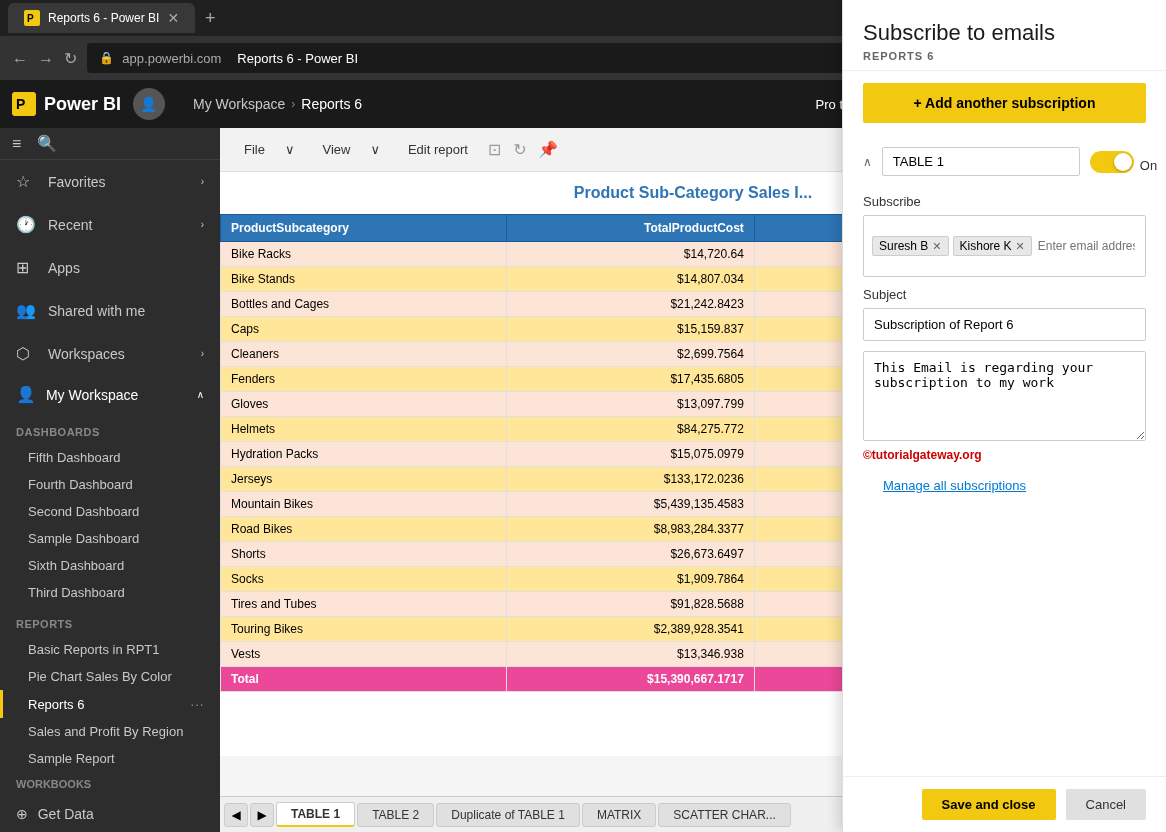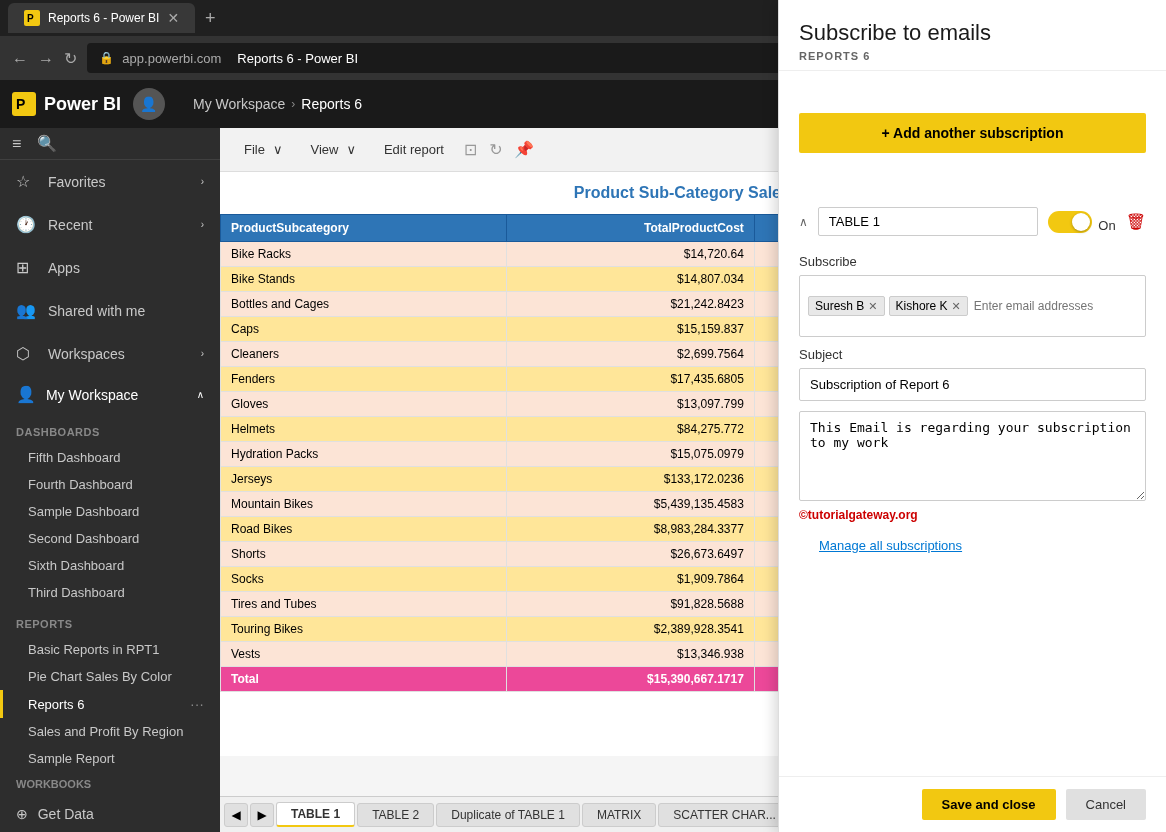--- a/index.html
+++ b/index.html
@@ -146,21 +146,21 @@
       background: #f2f2f2;
       display: flex;
       align-items: center;
       padding: 0 16px;
       gap: 12px;
       border-bottom: 1px solid #ddd;
     }
     .report-toolbar-btn {
       display: flex;
       align-items: center;
-      gap: 8px;
+      gap: 20px;
       padding: 4px 8px;
       font-size: 13px;
       color: #333;
       cursor: pointer;
       border-radius: 3px;
     }
 
     
     .content-area {
       flex: 1;
@@ -256,32 +256,31 @@
       border-radius: 3px;
       cursor: pointer;
       display: flex;
       align-items: center;
       justify-content: center;
       font-size: 12px;
     }
 
     
     .subscribe-panel {
-      width: 388px;
+      width: 324px;
       background: #fff;
       border-left: 1px solid #ddd;
       display: flex;
       flex-direction: column;
       position: absolute;
       right: 0;
       top: 0;
       bottom: 0;
       z-index: 100;
       box-shadow: -4px 0 12px rgba(0,0,0,0.15);
-      gap: 30px;
     }
 
     .subscribe-header {
       padding: 20px 20px 8px 20px;
       border-bottom: 1px solid #eee;
     }
     .subscribe-title {
       font-size: 22px;
       font-weight: 300;
       color: #1a1a1a;
@@ -584,22 +583,22 @@
 
     <div class="my-workspace-header">
       <span class="icon">👤</span>
       <span>My Workspace</span>
       <span class="chevron">∧</span>
     </div>
 
     <div class="sidebar-section-label">DASHBOARDS</div>
     <div class="sidebar-sub-item">Fifth Dashboard</div>
     <div class="sidebar-sub-item">Fourth Dashboard</div>
+    <div class="sidebar-sub-item">Second Dashboard</div>
     <div class="sidebar-sub-item">Sample Dashboard</div>
-    <div class="sidebar-sub-item">Second Dashboard</div>
     <div class="sidebar-sub-item">Sixth Dashboard</div>
     <div class="sidebar-sub-item">Third Dashboard</div>
 
     <div class="sidebar-section-label">REPORTS</div>
     <div class="sidebar-sub-item">Basic Reports in RPT1</div>
     <div class="sidebar-sub-item">Pie Chart Sales By Color</div>
     <div class="sidebar-sub-item active" style="display:flex;align-items:center;justify-content:space-between;">
       <span>Reports 6</span>
       <span class="more-dots">···</span>
     </div>

